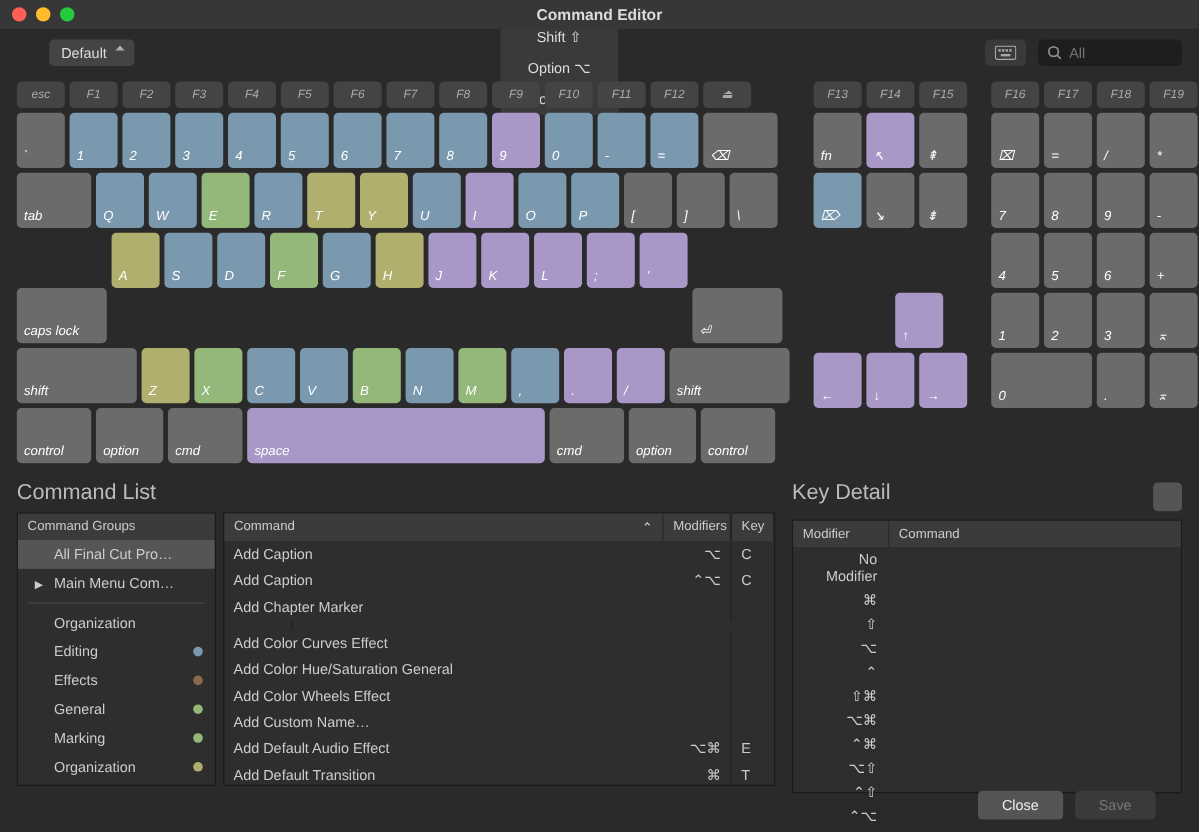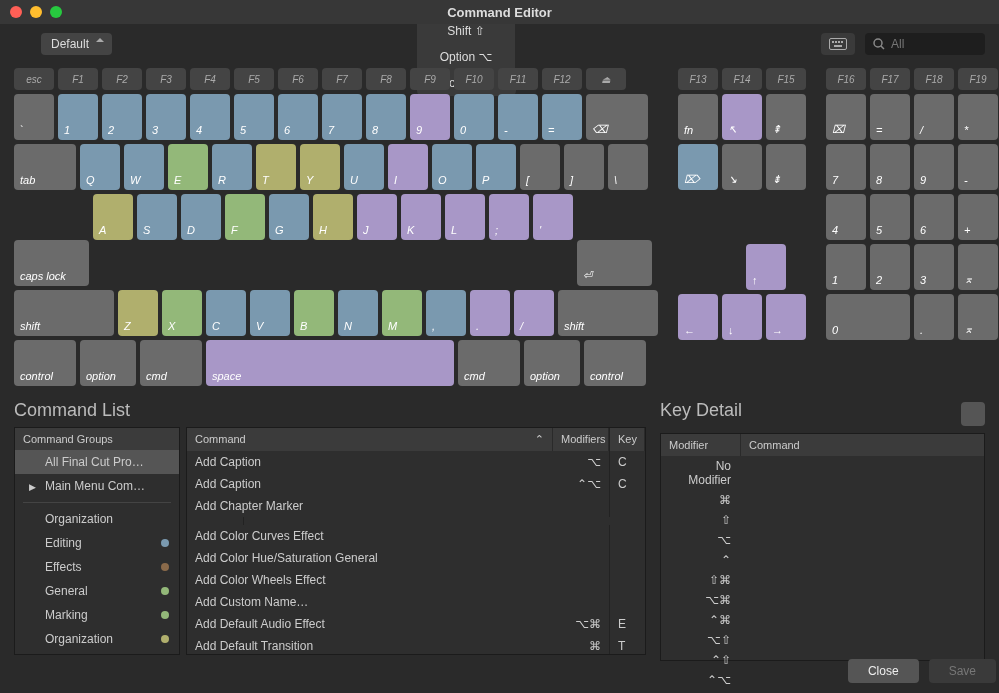--- a/index.html
+++ b/index.html
@@ -54,21 +54,21 @@
 
   .keydetail{display:flex;align-items:center;gap:10px;margin-bottom:6px;}
   .keydetail .swatch{width:24px;height:24px;background:#555;border-radius:4px;margin-left:auto;}
   .detail-table{background:#2e2e2e;border:1px solid #1b1b1b;height:228px;}
   .detail-head{display:flex;background:#3b3b3b;font-size:11px;}
   .detail-head div{padding:5px 8px;}
   .dh-mod{width:80px;border-right:1px solid #2a2a2a;} .dh-cmd{flex:1;}
   .drow{display:flex;font-size:12px;}
   .drow .dm{width:80px;text-align:right;padding:3px 10px;} .drow .dc{flex:1;padding:3px 8px;}
 
-  .footer{position:absolute;bottom:0;left:0;right:0;height:44px;display:flex;align-items:center;justify-content:flex-end;gap:10px;padding-right:3px;}
+  .footer{position:absolute;bottom:0;left:0;right:0;height:44px;display:flex;align-items:center;justify-content:flex-end;gap:10px;padding-right:36px;}
   .btn{background:#555;border:none;color:#eee;padding:5px 20px;border-radius:4px;font-size:12px;cursor:pointer;}
   .btn.dis{background:#3a3a3a;color:#777;}
 
   ::-webkit-scrollbar{width:14px;} ::-webkit-scrollbar-track{background:#2e2e2e;} ::-webkit-scrollbar-thumb{background:#555;border-radius:7px;border:3px solid #2e2e2e;}
 </style>
 </head>
 <body>
 
 <div class="titlebar">
   <div class="traffic">

